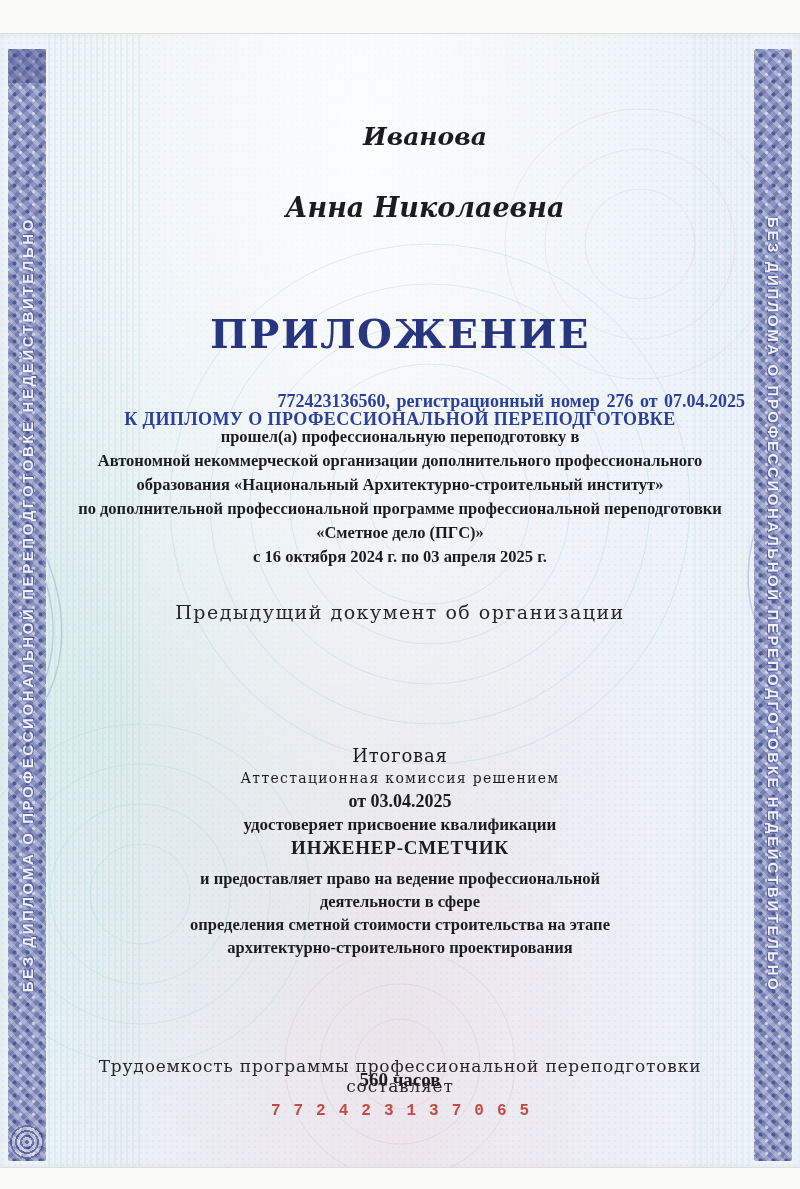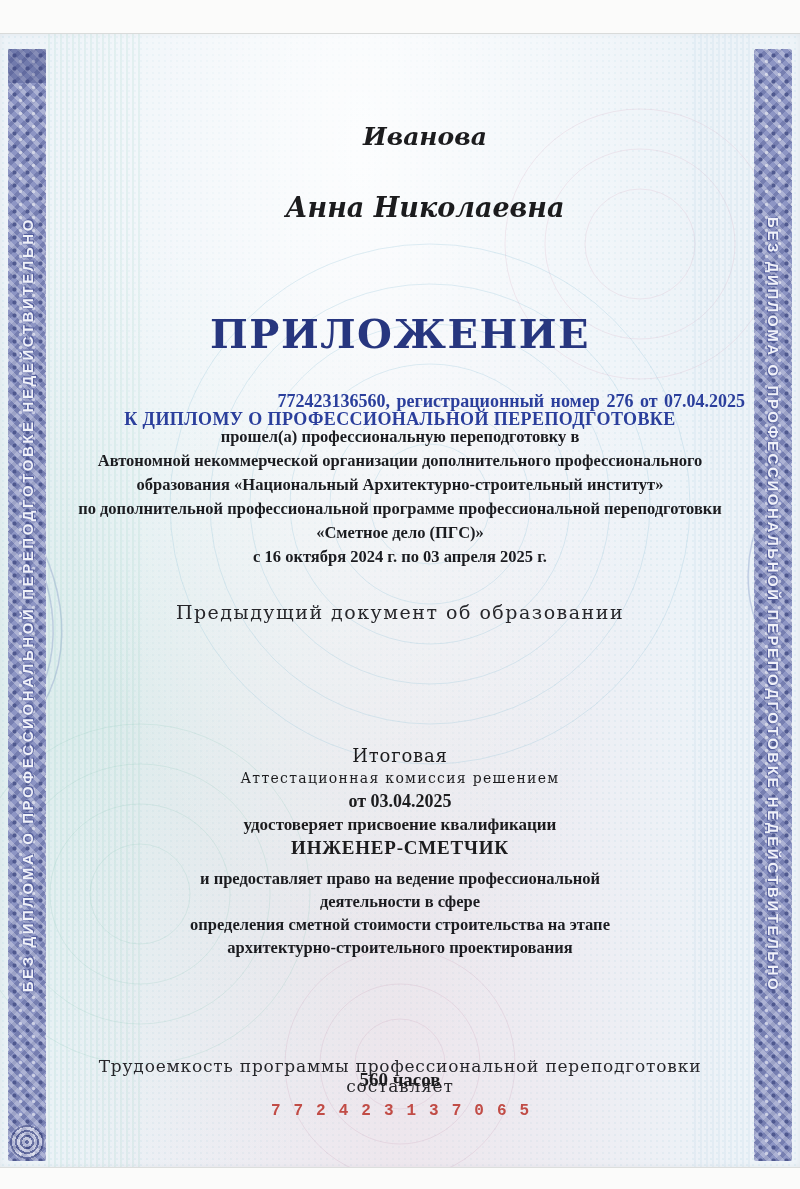--- a/index.html
+++ b/index.html
@@ -181,21 +181,21 @@
 
     <div class="abs program">
       <div>прошел(а) профессиональную переподготовку в</div>
       <div>Автономной некоммерческой организации дополнительного профессионального</div>
       <div>образования «Национальный Архитектурно-строительный институт»</div>
       <div>по дополнительной профессиональной программе профессиональной переподготовки</div>
       <div>«Сметное дело (ПГС)»</div>
       <div>с 16 октября 2024 г. по 03 апреля 2025 г.</div>
     </div>
 
-    <div class="abs prev-label">Предыдущий документ об образовании</div>
+    <div class="abs prev-label">Предыдущий документ об организации</div>
 
     <div class="abs qual">
       <div class="qual-l0">Итоговая</div>
       <div class="qual-l1">Аттестационная комиссия решением</div>
       <div class="qual-l2">от 03.04.2025</div>
       <div class="qual-l3">удостоверяет присвоение квалификации</div>
       <div class="qual-awarded">ИНЖЕНЕР-СМЕТЧИК</div>
     </div>
 
     <div class="abs rights">

